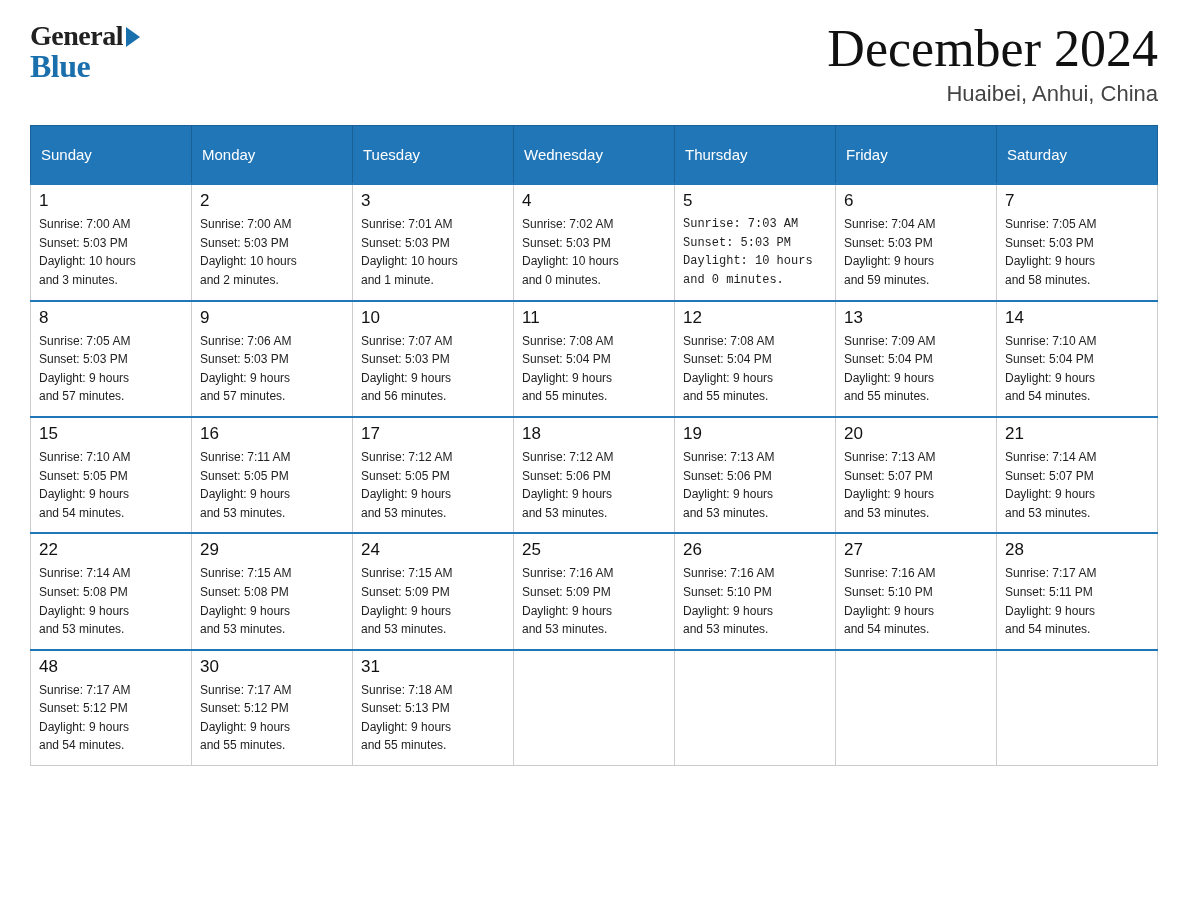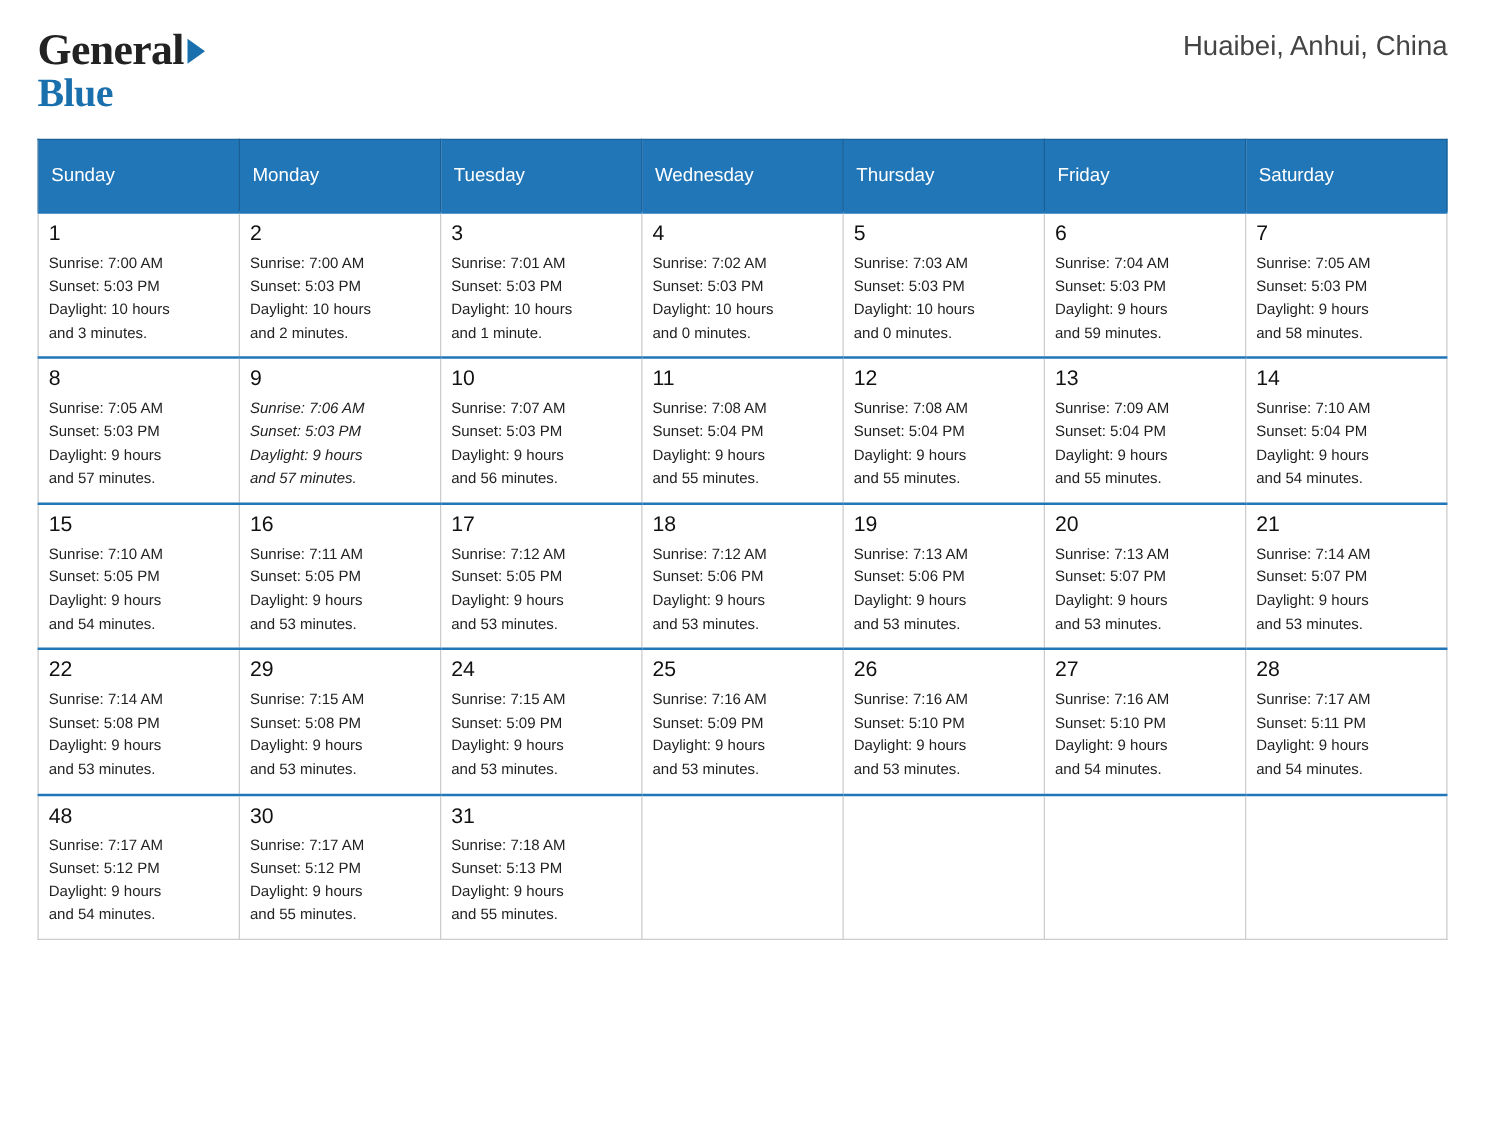--- a/index.html
+++ b/index.html
@@ -19,21 +19,21 @@
     .logo {
       display: flex;
       flex-direction: column;
       align-items: flex-start;
     }
     .logo-top {
       display: flex;
       align-items: center;
     }
     .logo-general {
-      font-size: 35px;
+      font-size: 28px;
       font-weight: bold;
       color: #222;
       font-family: Georgia, serif;
       letter-spacing: -0.5px;
     }
     .logo-triangle {
       width: 0;
       height: 0;
       border-left: 14px solid #1a6fad;
       border-top: 10px solid transparent;
@@ -121,20 +121,21 @@
 
 <div class="header">
   <div class="logo">
     <div class="logo-top">
       <span class="logo-general">General</span>
       <div class="logo-triangle"></div>
     </div>
     <span class="logo-blue">Blue</span>
   </div>
   <div class="title-block">
+    <div class="month-title">December 2024</div>
     <div class="location-title">Huaibei, Anhui, China</div>
   </div>
 </div>
 
 <table class="calendar">
   <thead>
     <tr>
     <th>Sunday</th>
         <th>Monday</th>
         <th>Tuesday</th>
@@ -169,21 +170,21 @@
         </td>
         <td>
           <span class="day-num">4</span>
           <div class="day-info" style="white-space: pre-line;">Sunrise: 7:02 AM
 Sunset: 5:03 PM
 Daylight: 10 hours
 and 0 minutes.</div>
         </td>
         <td>
           <span class="day-num">5</span>
-          <div class="day-info" style="white-space: pre-line;">Sunrise: 7:03 AM
+          <div class="day-info" style="white-space: pre-line; font-family: Liberation Mono, monospace;">Sunrise: 7:03 AM
 Sunset: 5:03 PM
 Daylight: 10 hours
 and 0 minutes.</div>
         </td>
         <td>
           <span class="day-num">6</span>
           <div class="day-info" style="white-space: pre-line;">Sunrise: 7:04 AM
 Sunset: 5:03 PM
 Daylight: 9 hours
 and 59 minutes.</div>
@@ -199,21 +200,21 @@
       <tr>
         <td>
           <span class="day-num">8</span>
           <div class="day-info" style="white-space: pre-line;">Sunrise: 7:05 AM
 Sunset: 5:03 PM
 Daylight: 9 hours
 and 57 minutes.</div>
         </td>
         <td>
           <span class="day-num">9</span>
-          <div class="day-info" style="white-space: pre-line; font-style: italic;">Sunrise: 7:06 AM
+          <div class="day-info" style="white-space: pre-line;">Sunrise: 7:06 AM
 Sunset: 5:03 PM
 Daylight: 9 hours
 and 57 minutes.</div>
         </td>
         <td>
           <span class="day-num">10</span>
           <div class="day-info" style="white-space: pre-line;">Sunrise: 7:07 AM
 Sunset: 5:03 PM
 Daylight: 9 hours
 and 56 minutes.</div>

